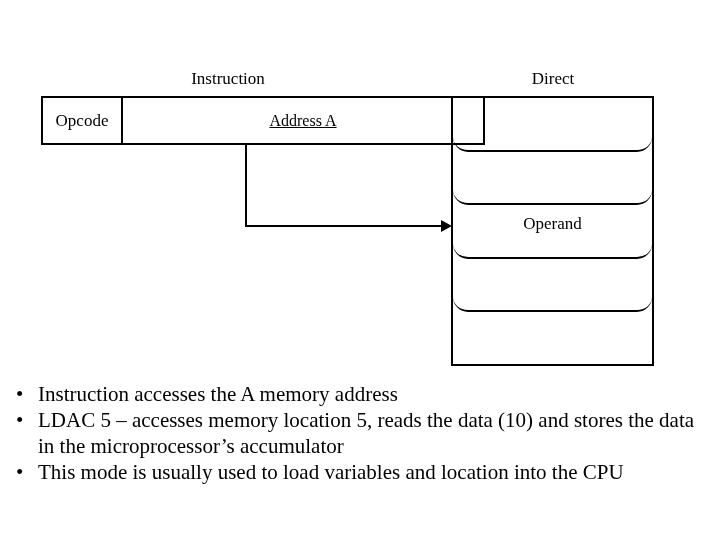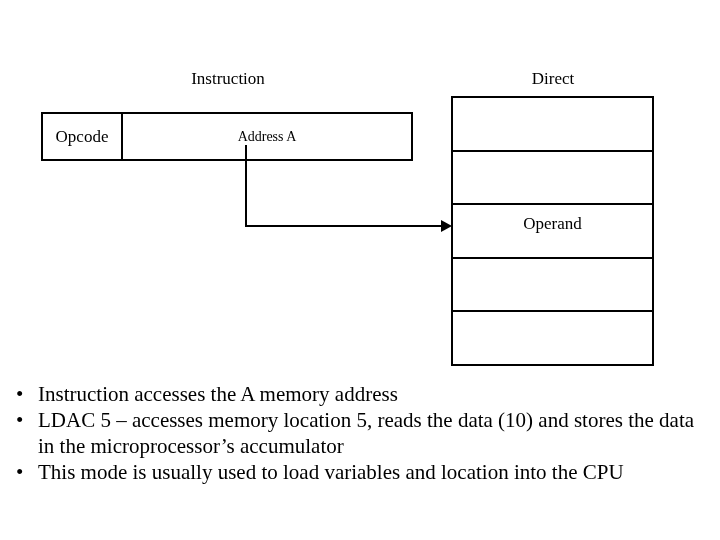--- a/index.html
+++ b/index.html
@@ -52,22 +52,22 @@
   #caption-memory {
     left: 451px;
     top: 69px;
     width: 204px;
   }
 
   
   #instruction-box {
     position: absolute;
     left: 41px;
-    top: 112px;
-    width: 372px;
+    top: 96px;
+    width: 444px;
     height: 49px;
     box-sizing: border-box;
     border: 2px solid #000000;
     display: flex;
   }
   #cell-opcode {
     box-sizing: border-box;
     width: 80px;
     height: 100%;
     border-right: 2px solid #000000;
@@ -77,22 +77,23 @@
     font-size: 17px;
     white-space: nowrap;
   }
   #cell-address {
     box-sizing: border-box;
     flex: 1 1 auto;
     height: 100%;
     display: flex;
     align-items: center;
     justify-content: center;
-    font-size: 14px;
-    white-space: nowrap;
+    font-size: 16px;
+    white-space: nowrap;
+    text-decoration: underline;
   }
 
   
   #memory-box {
     position: absolute;
     left: 451px;
     top: 96px;
     width: 203px;
     height: 270px;
     box-sizing: border-box;
@@ -103,20 +104,21 @@
   .memory-cell {
     box-sizing: border-box;
     flex: 1 1 0;
     border-bottom: 2px solid #000000;
     display: flex;
     align-items: flex-start;
     justify-content: center;
     padding-top: 9px;
     font-size: 17px;
     white-space: nowrap;
+    border-radius: 15px;
   }
   .memory-cell:last-child {
     border-bottom: none;
   }
 
   
   #connector-vertical {
     position: absolute;
     left: 245px;
     top: 145px;

